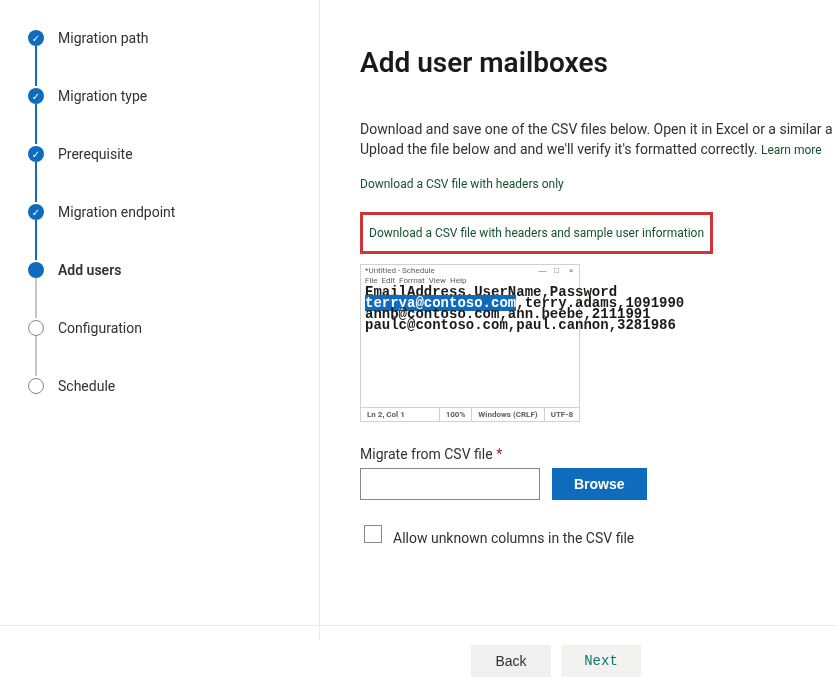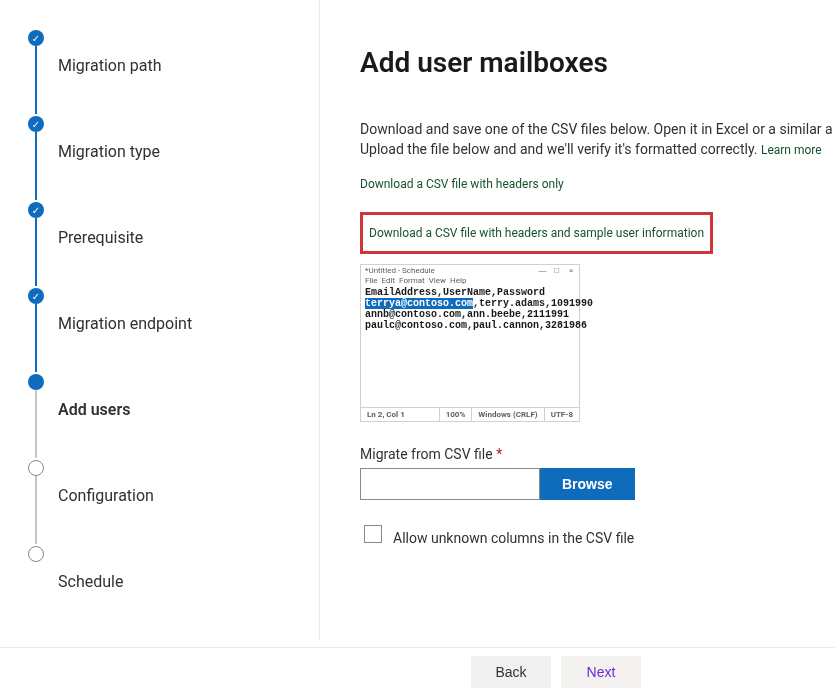--- a/index.html
+++ b/index.html
@@ -54,24 +54,23 @@
   .step.active .marker {
     background: #0f6cbd;
   }
   .step.pending .marker {
     border: 1px solid #8a8886;
     background: #ffffff;
   }
   .step .label {
     margin-left: 14px;
     line-height: 20px;
-    font-size: 16px;
+    font-size: 14px;
     color: #323130;
     padding-bottom: 38px;
-    margin-top: 28px;
   }
   .step.active .label {
     font-weight: 600;
   }
   .step .connector {
     position: absolute;
     left: 7px;
     top: 18px;
     bottom: 0;
     width: 2px;
@@ -149,21 +148,21 @@
   }
   .np-menubar {
     padding: 0 4px 2px 4px;
     font-size: 8px;
     color: #605e5c;
   }
   .np-menubar span { margin-right: 4px; }
   .np-body {
     padding: 0 4px 4px 4px;
     font-family: Consolas, "Courier New", monospace;
-    font-size: 10px;
+    font-size: 14px;
     line-height: 11px;
     font-weight: 600;
     color: #1b1a19;
     min-height: 120px;
     white-space: nowrap;
   }
   .np-body .sel {
     background: #0f6cbd;
     color: #ffffff;
   }
@@ -183,20 +182,21 @@
 
   .field-label {
     font-size: 14px;
     color: #323130;
     margin-bottom: 6px;
   }
   .req { color: #a4262c; }
   .file-row {
     display: flex;
     align-items: stretch;
+    gap: 12px;
     margin-bottom: 22px;
   }
   .file-input {
     width: 180px;
     height: 32px;
     border: 1px solid #8a8886;
     background: #ffffff;
     padding: 4px 8px;
     font-size: 14px;
   }
@@ -227,21 +227,21 @@
     appearance: none;
     background: #ffffff;
     cursor: pointer;
   }
 
   .footer {
     position: absolute;
     left: 0;
     right: 0;
     bottom: 0;
-    height: 48px;
+    height: 70px;
     border-top: 1px solid #edebe9;
     display: flex;
     align-items: center;
     justify-content: flex-end;
     padding-right: 194px;
     gap: 10px;
   }
   .btn {
     min-width: 80px;
     height: 32px;
@@ -249,22 +249,23 @@
     font-size: 14px;
     border: none;
     cursor: pointer;
   }
   .btn-secondary {
     background: #f0f0f0;
     color: #323130;
   }
   .btn-disabled {
     background: #f3f2f1;
-    color: #6d28d9;
+    color: #0f766e;
     cursor: default;
+    font-family: Liberation Mono, monospace;
   }
 </style>
 </head>
 <body>
 
 <div class="page">
   <nav class="sidebar">
     <ul class="steps" id="steps-list">
         <li class="step completed">
           <div class="marker">✓</div>

